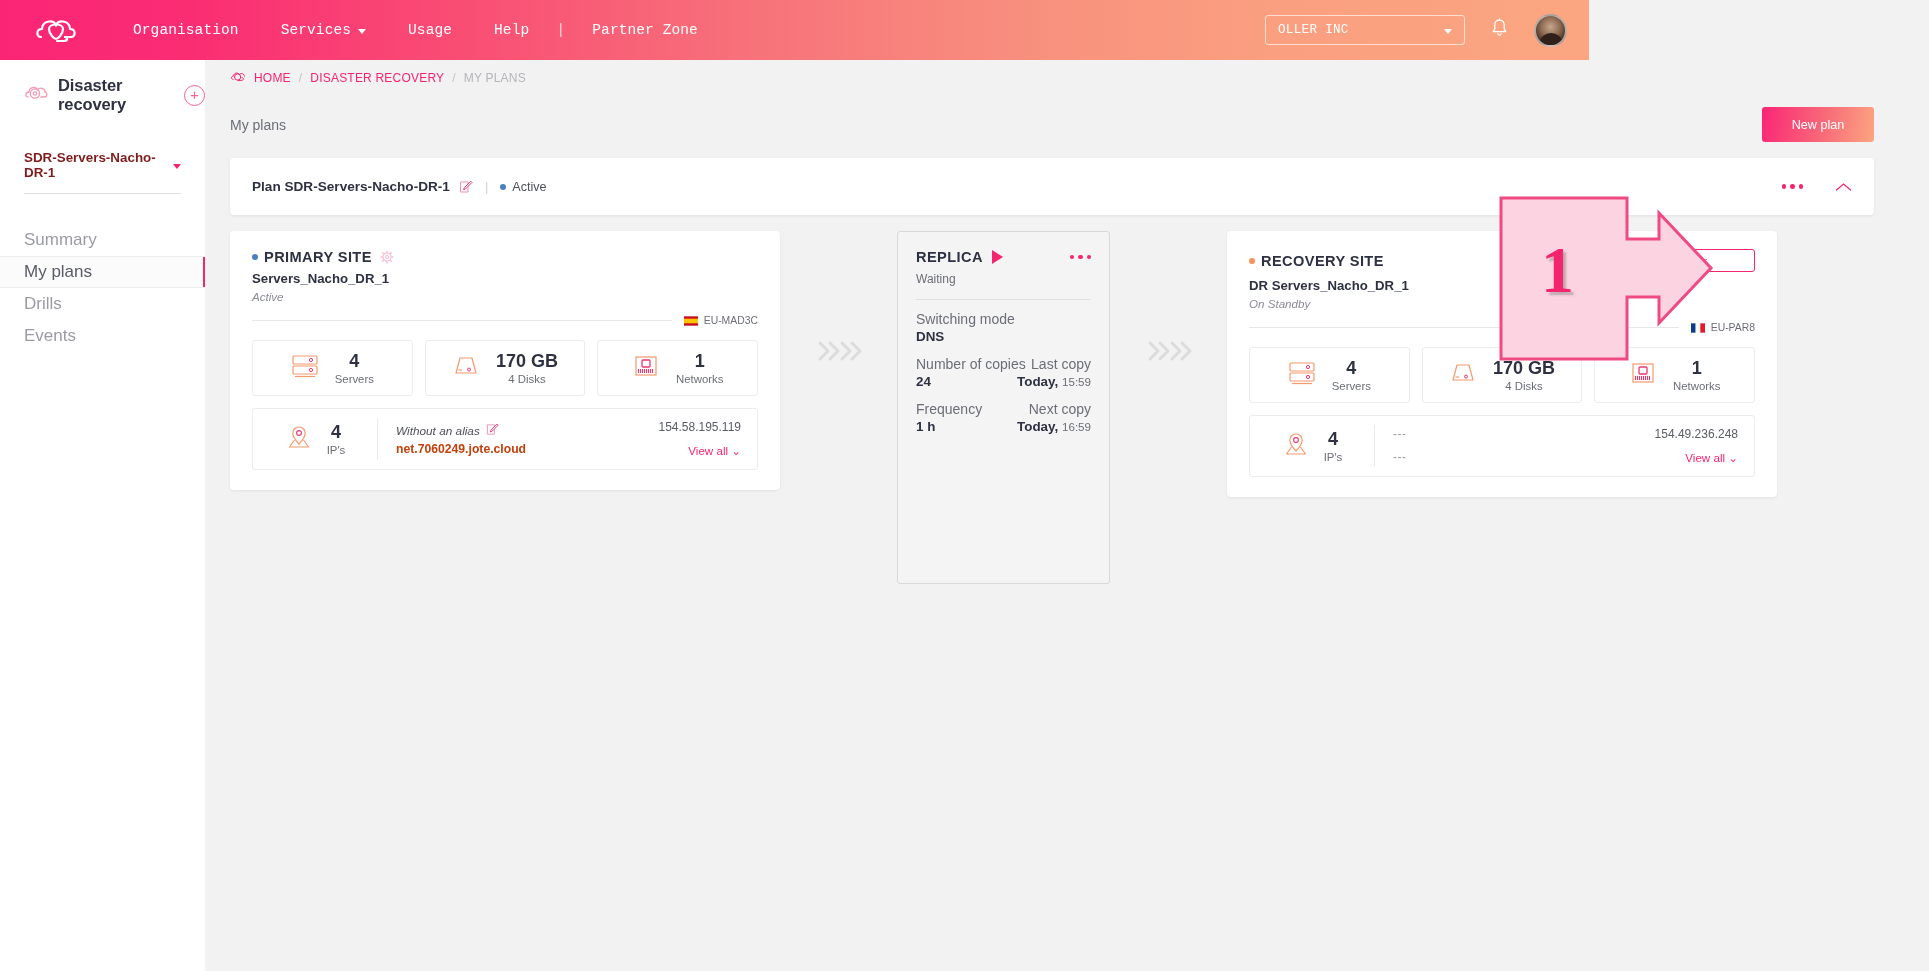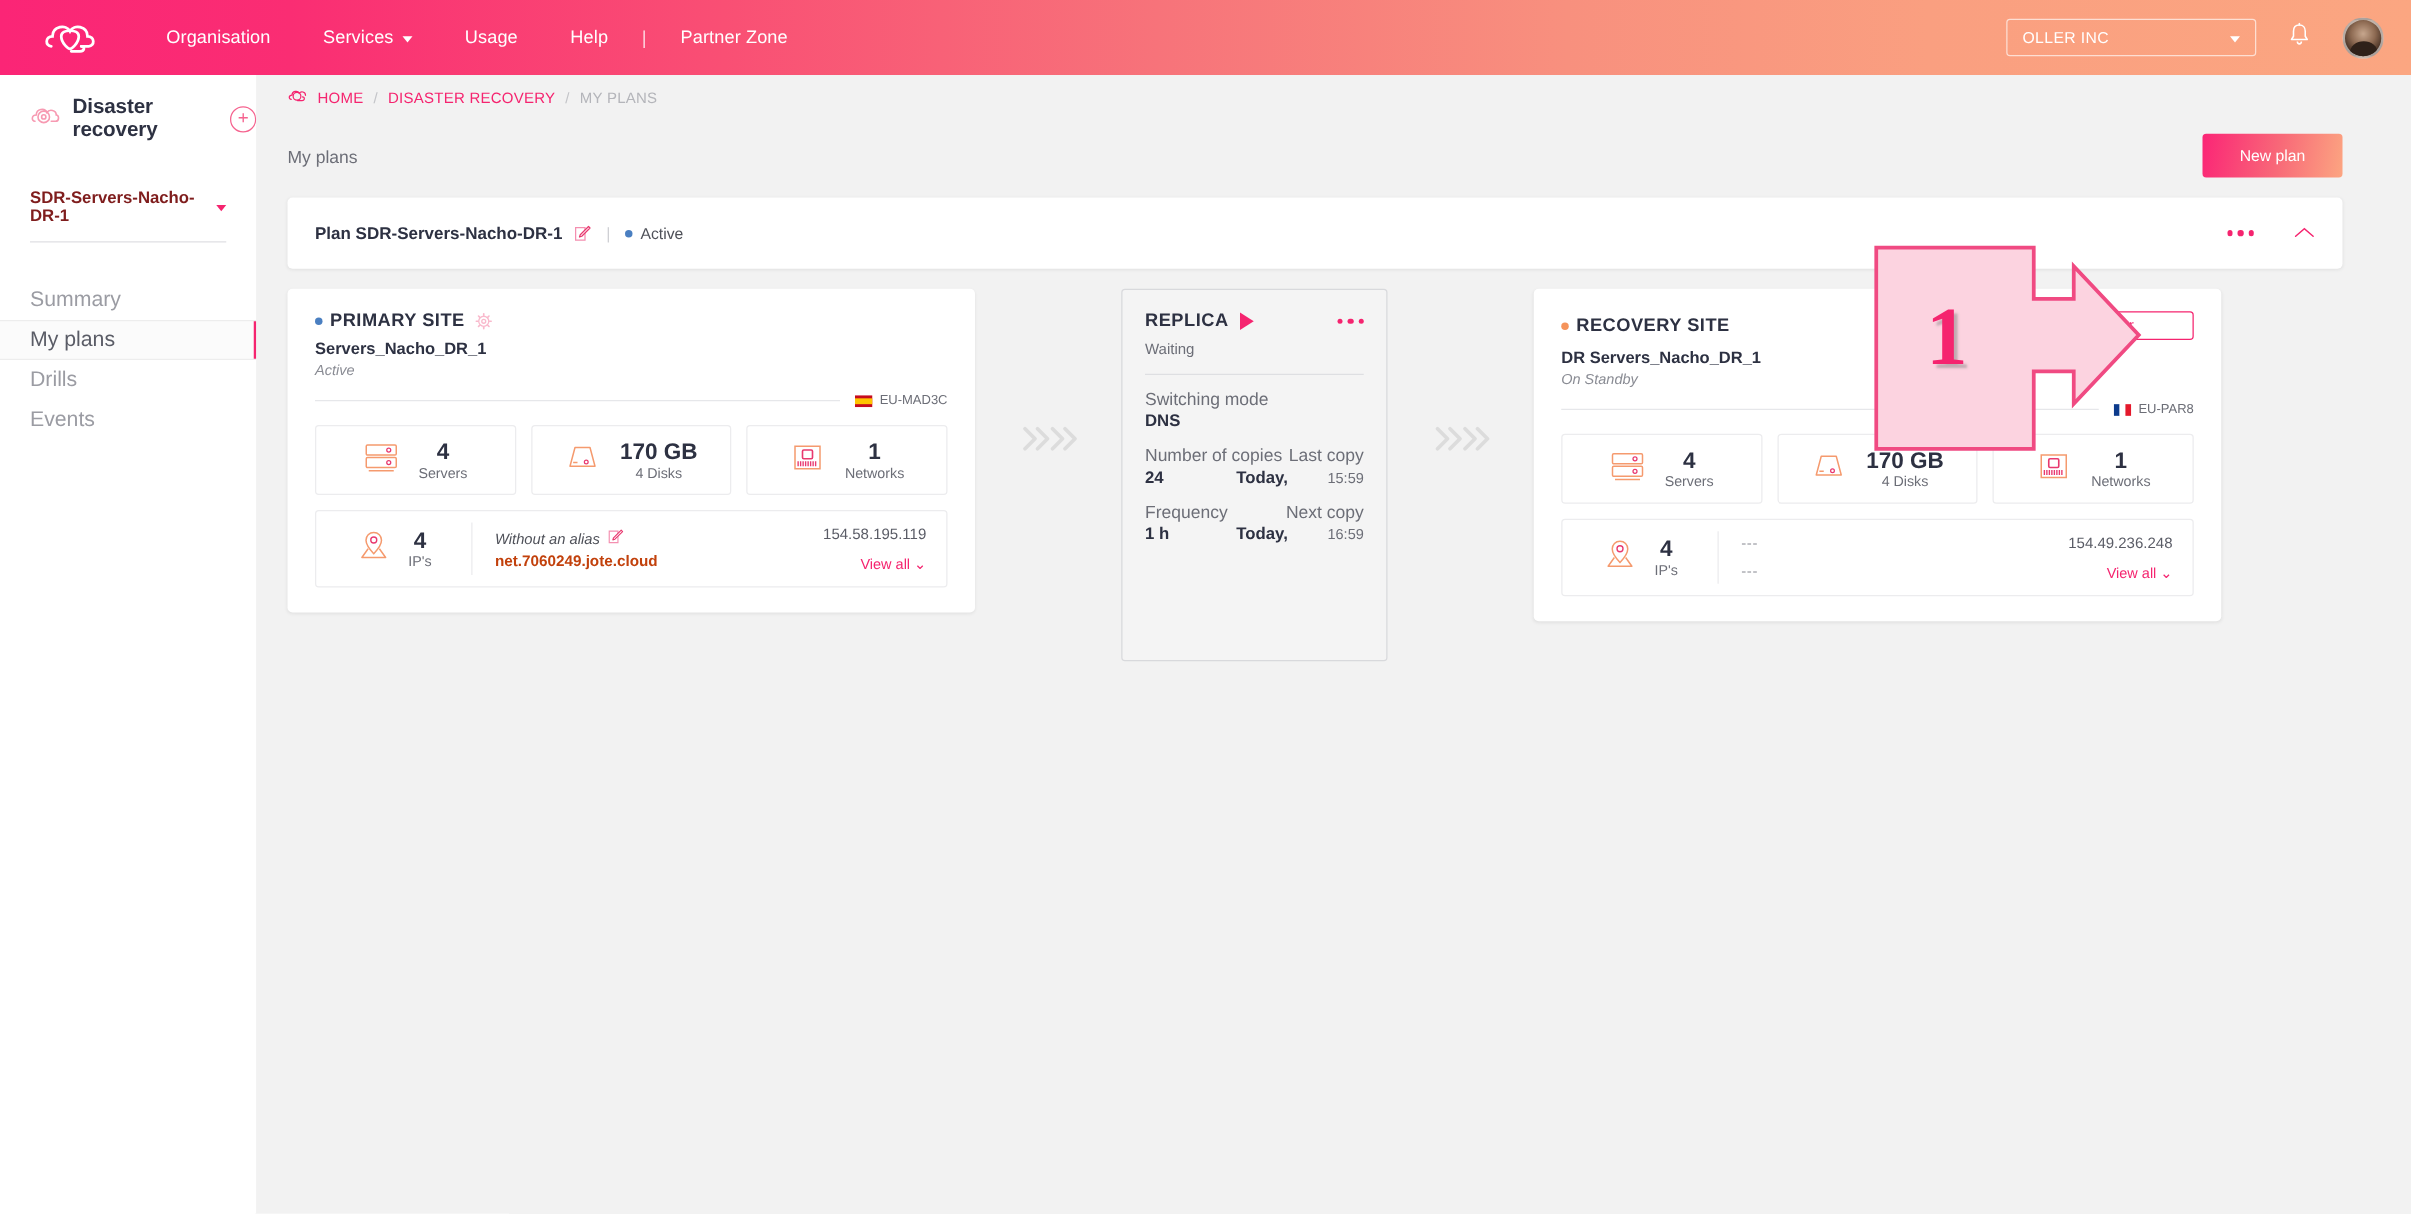--- a/index.html
+++ b/index.html
@@ -12,23 +12,23 @@
   .app {
     position: relative;
     width: 1929px; height: 971px;
     background: #f2f2f2;
     overflow: hidden;
   }
 
   
   .topbar {
     position: absolute; left: 0; top: 0;
-    width: 1929px; height: 60px;
+    width: 1589px; height: 60px;
     background: linear-gradient(90deg, #fb2576 0%, #fa2d73 12%, #f94f74 30%, #f7737a 48%, #f8907e 65%, #fa9f80 80%, #fba681 100%);
-    display: flex; align-items: center;
+    display: flex; align-items: center; font-family: Liberation Mono, monospace;
   }
   .logo {
     width: 112px; display: flex; align-items: center; justify-content: center;
   }
   .nav { display: flex; align-items: center; gap: 0; }
   .nav-item {
     color: #ffffff; font-size: 14.5px; padding: 0 21px; white-space: nowrap;
     display: flex; align-items: center; gap: 7px; cursor: pointer; letter-spacing: .1px;
   }
   .caret-down {
@@ -181,35 +181,35 @@
   
   .chev-gap {
     width: 117px; display: flex; align-items: center; justify-content: center;
     height: 240px;
   }
   .chev-gap svg { display: block; }
 
   
   .replica-card {
     width: 213px; background: #f4f4f4; border: 1px solid #d8d9dc;
-    border-radius: 3px; padding: 17px 18px 18px 18px; height: 298px;
+    border-radius: 3px; padding: 17px 18px 18px 18px; height: 353px;
   }
   .replica-head { display: flex; align-items: center; }
   .replica-title { font-size: 14.6px; color: #2d3142; font-weight: 700; letter-spacing: .4px; }
   .play-tri {
     width: 0; height: 0; border-top: 7px solid transparent; border-bottom: 7px solid transparent;
     border-left: 11px solid #f5246f; margin-left: 9px; cursor: pointer;
   }
   .replica-state { font-size: 12px; color: #6c6e77; margin-top: 7px; }
   .replica-divider { height: 1px; background: #dedfe2; margin: 13px 0 11px 0; }
   .kv-block { margin-bottom: 12px; }
   .kv-row { display: flex; justify-content: space-between; align-items: baseline; }
   .kv-label { font-size: 14px; color: #6c6e77; }
   .kv-value { font-size: 13.4px; color: #2d3142; font-weight: 700; margin-top: 2px; }
-  .kv-value .light { font-weight: 400; font-size: 11.6px; color: #6c6e77; margin-left: 28px; }
+  .kv-value .light { font-weight: 400; font-size: 11.6px; color: #6c6e77; }
 
   
   .failover-btn {
     width: 137px; height: 23px; border: 1px solid #f5246f; border-radius: 3px;
     background: #ffffff; color: #f5246f; font-size: 11.6px; cursor: pointer;
     display: flex; align-items: center; justify-content: center;
   }
 
   
   .annot {

